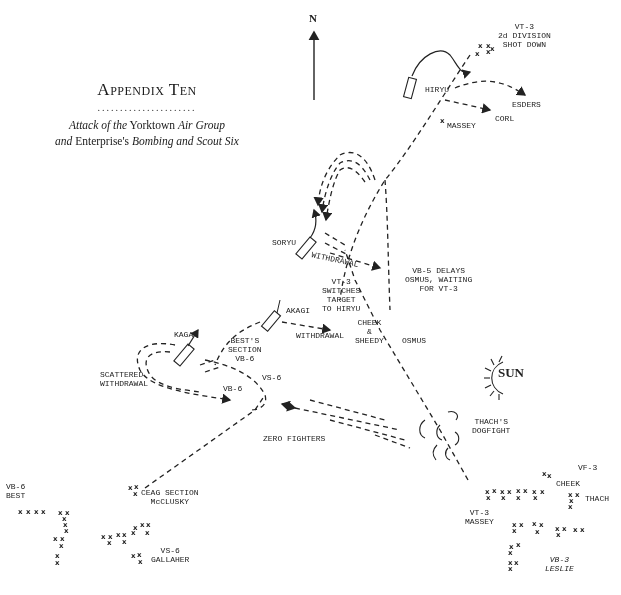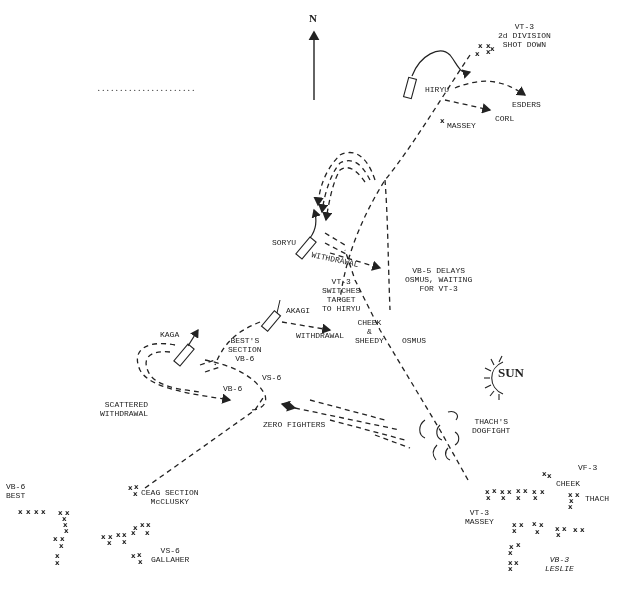--- a/index.html
+++ b/index.html
@@ -15,21 +15,30 @@
   svg { position: absolute; left: 0; top: 0; }
   .dash { fill: none; stroke: #222; stroke-width: 1.3; stroke-dasharray: 5 4; }
   .solid { fill: none; stroke: #222; stroke-width: 1.2; }
   .ship { fill: #fff; stroke: #222; stroke-width: 1.1; }
   .xm { font-size: 7px; font-weight: bold; fill: #222; font-family: "DejaVu Sans", sans-serif; }
 </style>
 </head>
 <body>
 
 <div class="title-block">
+  <div class="title">Appendix Ten</div>
   <div class="dots">......................</div>
+  <div class="subtitle">
+    <i>Attack of the</i>
+    <span>Yorktown</span>
+    <i>Air Group</i><br>
+    <i>and</i>
+    <span>Enterprise's</span>
+    <i>Bombing and Scout Six</i>
+  </div>
 </div>
 
 <svg width="621" height="595" viewBox="0 0 621 595">
   <defs>
     <marker id="ah" markerWidth="8" markerHeight="8" refX="6" refY="4" orient="auto">
       <path d="M0,0 L7,4 L0,8 z" fill="#222"></path>
     </marker>
   </defs>
 
   <line x1="314" y1="100" x2="314" y2="32" stroke="#222" stroke-width="1.4" marker-end="url(#ah)"></line>
@@ -218,35 +227,35 @@
 <div class="lbl" style="left:355px;top:318px;">
   <div>CHEEK</div>
   <div>&amp;</div>
   <div>SHEEDY</div>
 </div>
 <div class="lbl" style="left:402px;top:336px;">OSMUS</div>
 
 <div class="lbl" style="left:286px;top:306px;">AKAGI</div>
 <div class="lbl" style="left:296px;top:331px;">WITHDRAWAL</div>
 
-<div class="lbl" style="left:160px;top:330px;">KAGA</div>
+<div class="lbl" style="left:174px;top:330px;">KAGA</div>
 <div class="lbl" style="left:228px;top:336px;">
   <div>BEST'S</div>
   <div>SECTION</div>
   <div>VB-6</div>
 </div>
 <div class="lbl" style="left:262px;top:373px;">VS-6</div>
 <div class="lbl" style="left:223px;top:384px;">VB-6</div>
 
-<div class="lbl" style="left:100px;top:400px;text-align:right;">
+<div class="lbl" style="left:100px;top:370px;text-align:left;">
   <div>SCATTERED</div>
   <div>WITHDRAWAL</div>
 </div>
 
-<div class="lbl" style="left:263px;top:420px;">ZERO FIGHTERS</div>
+<div class="lbl" style="left:263px;top:434px;">ZERO FIGHTERS</div>
 
 <div class="lbl sun-lbl" style="left:498px;top:368px;">SUN</div>
 
 <div class="lbl" style="left:472px;top:417px;text-align:center;">
   <div>THACH'S</div>
   <div>DOGFIGHT</div>
 </div>
 
 <div class="lbl" style="left:6px;top:482px;text-align:left;">
   <div>VB-6</div>

